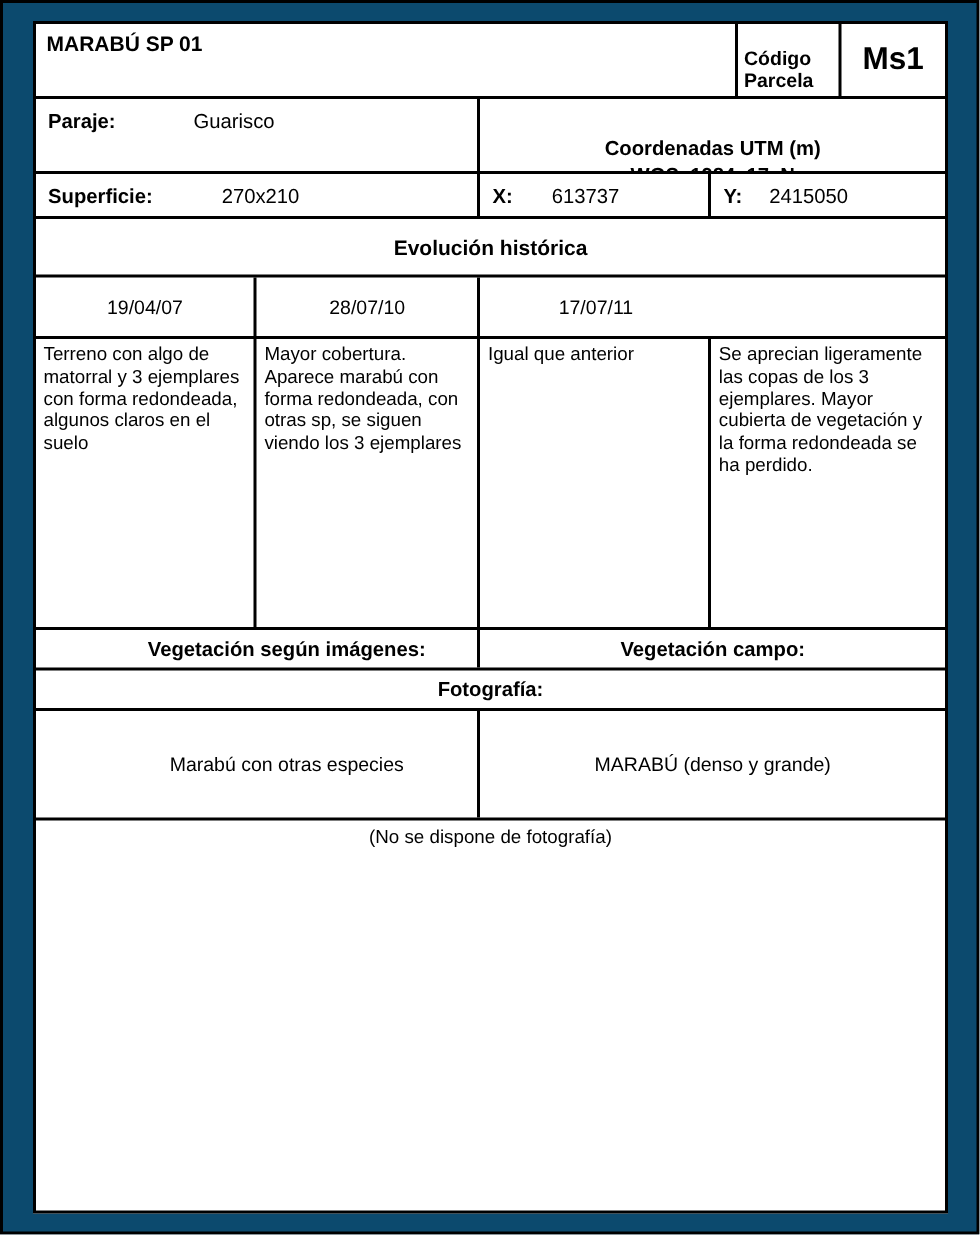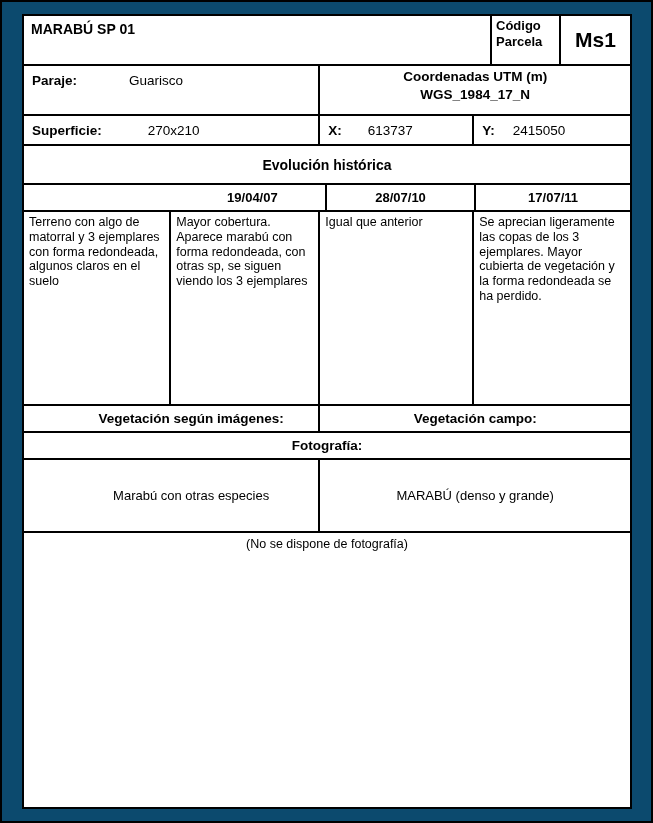--- a/index.html
+++ b/index.html
@@ -24,54 +24,54 @@
   .row { display: flex; border-bottom: 2px solid #000; flex-shrink: 0; }
   .row:last-child { border-bottom: none; flex: 1; }
   .cell { border-right: 2px solid #000; overflow: hidden; }
   .cell:last-child { border-right: none; }
   .b { font-weight: bold; }
 
   
   .r1 { height: 50px; }
   .r1 .title-cell { flex: 1 1 auto; padding: 5px 7px; font-size: 14px; font-weight: bold; }
   .r1 .codigo-cell {
-    flex: 0 0 69px; display: flex; align-items: flex-start;
+    flex: 0 0 69px; display: flex; align-items: flex-end;
     padding: 2px 4px; font-size: 13px; font-weight: bold; line-height: 1.2;
   }
   .r1 .ms-cell {
     flex: 0 0 69px; display: flex; align-items: center; justify-content: center;
     font-size: 21px; font-weight: bold;
   }
 
   
   .r2 { height: 50px; }
   .r2 .paraje-cell { flex: 0 0 48.9%; padding: 7px 0 0 8px; font-size: 13.5px; }
   .r2 .paraje-cell .val { margin-left: 52px; text-align: right; }
   .r2 .coord-cell {
     flex: 0 0 51.1%; display: flex; flex-direction: column; align-items: center;
-    padding-top: 2px; font-size: 13.5px; font-weight: bold; line-height: 1.3;
+    padding-top: 24px; font-size: 13.5px; font-weight: bold; line-height: 1.3;
   }
 
   
   .r3 { height: 30px; font-size: 13.5px; }
   .r3 .cell { display: flex; align-items: center; padding-left: 8px; }
   .r3 .sup-cell { flex: 0 0 48.9%; }
   .r3 .sup-cell .val { margin-left: 46px; }
   .r3 .x-cell { flex: 0 0 25.4%; }
   .r3 .x-cell .val { margin-left: 26px; }
   .r3 .y-cell { flex: 0 0 25.7%; }
   .r3 .y-cell .val { margin-left: 18px; }
 
   
   .r4 { height: 39px; }
   .r4 .cell { flex: 1; display: flex; align-items: center; justify-content: center;
               font-size: 14px; font-weight: bold; }
 
   
-  .r5 { height: 27px; font-size: 13px; font-weight: bold; justify-content: flex-end; }
+  .r5 { height: 41px; font-size: 13px; font-weight: normal; }
   .r5 .cell { display: flex; align-items: center; justify-content: center; }
   .c1 { flex: 0 0 24.3%; }
   .c2 { flex: 0 0 24.6%; }
   .c3 { flex: 0 0 25.4%; }
   .c4 { flex: 0 0 25.7%; }
 
   
   .r6 { height: 194px; }
   .r6 .cell { padding: 3px 4px 3px 5px; font-size: 12.5px; line-height: 1.18; }
 

